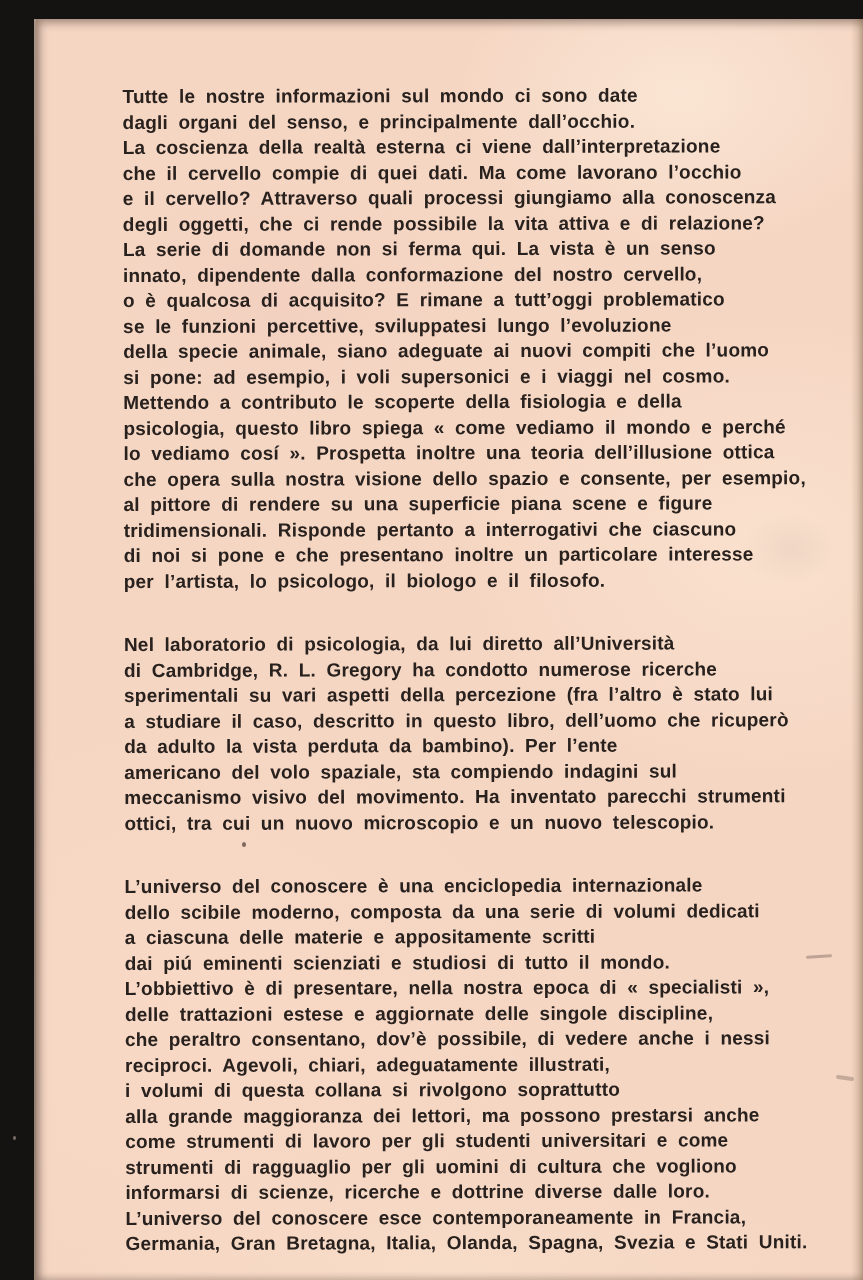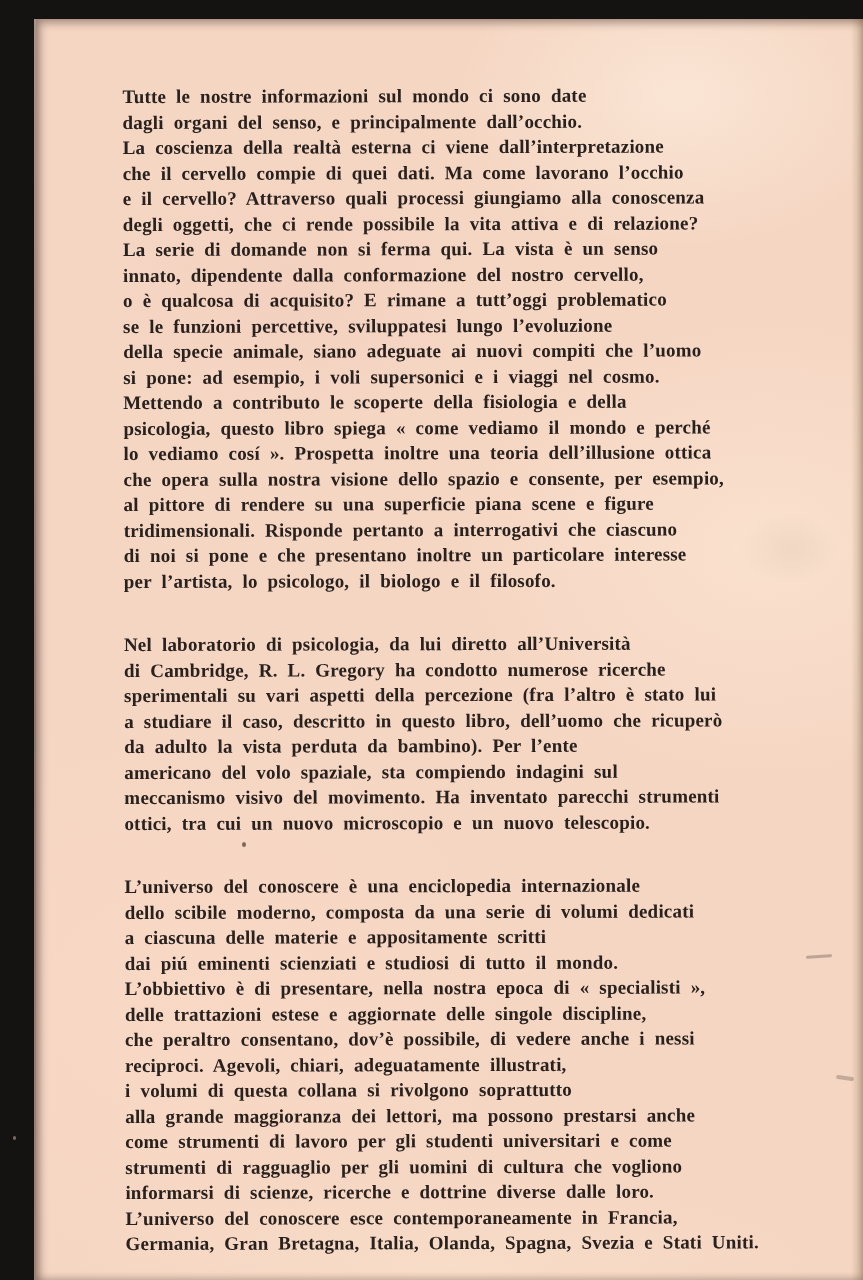--- a/index.html
+++ b/index.html
@@ -28,21 +28,20 @@
     background-image:
       radial-gradient(ellipse 320px 220px at 78% 6%,  rgba(255,242,226,0.55), transparent 70%),
       radial-gradient(ellipse 420px 320px at 88% 42%, rgba(255,236,216,0.50), transparent 72%),
       radial-gradient(ellipse 520px 420px at 18% 78%, rgba(252,220,200,0.45), transparent 72%),
       radial-gradient(ellipse 260px 180px at 30% 22%, rgba(240,198,185,0.35), transparent 70%),
       radial-gradient(ellipse  70px  50px at 91% 42%, rgba(120,110,100,0.16), transparent 70%),
       radial-gradient(ellipse 500px 120px at 50% 99%, rgba(250,228,206,0.45), transparent 75%);
     box-shadow:
       inset 4px 4px 9px rgba(40,20,15,0.38),
       inset 0 -3px 6px rgba(40,20,15,0.18);
-    font-family: Liberation Serif, serif;
   }
   
   .page-edge-left {
     position: absolute;
     left: 34px; top: 19px;
     width: 3px; height: 1261px;
     background: linear-gradient(to bottom, #cdb4a4, #a99184 55%, #baa08e);
     opacity: 0.8;
   }
   

